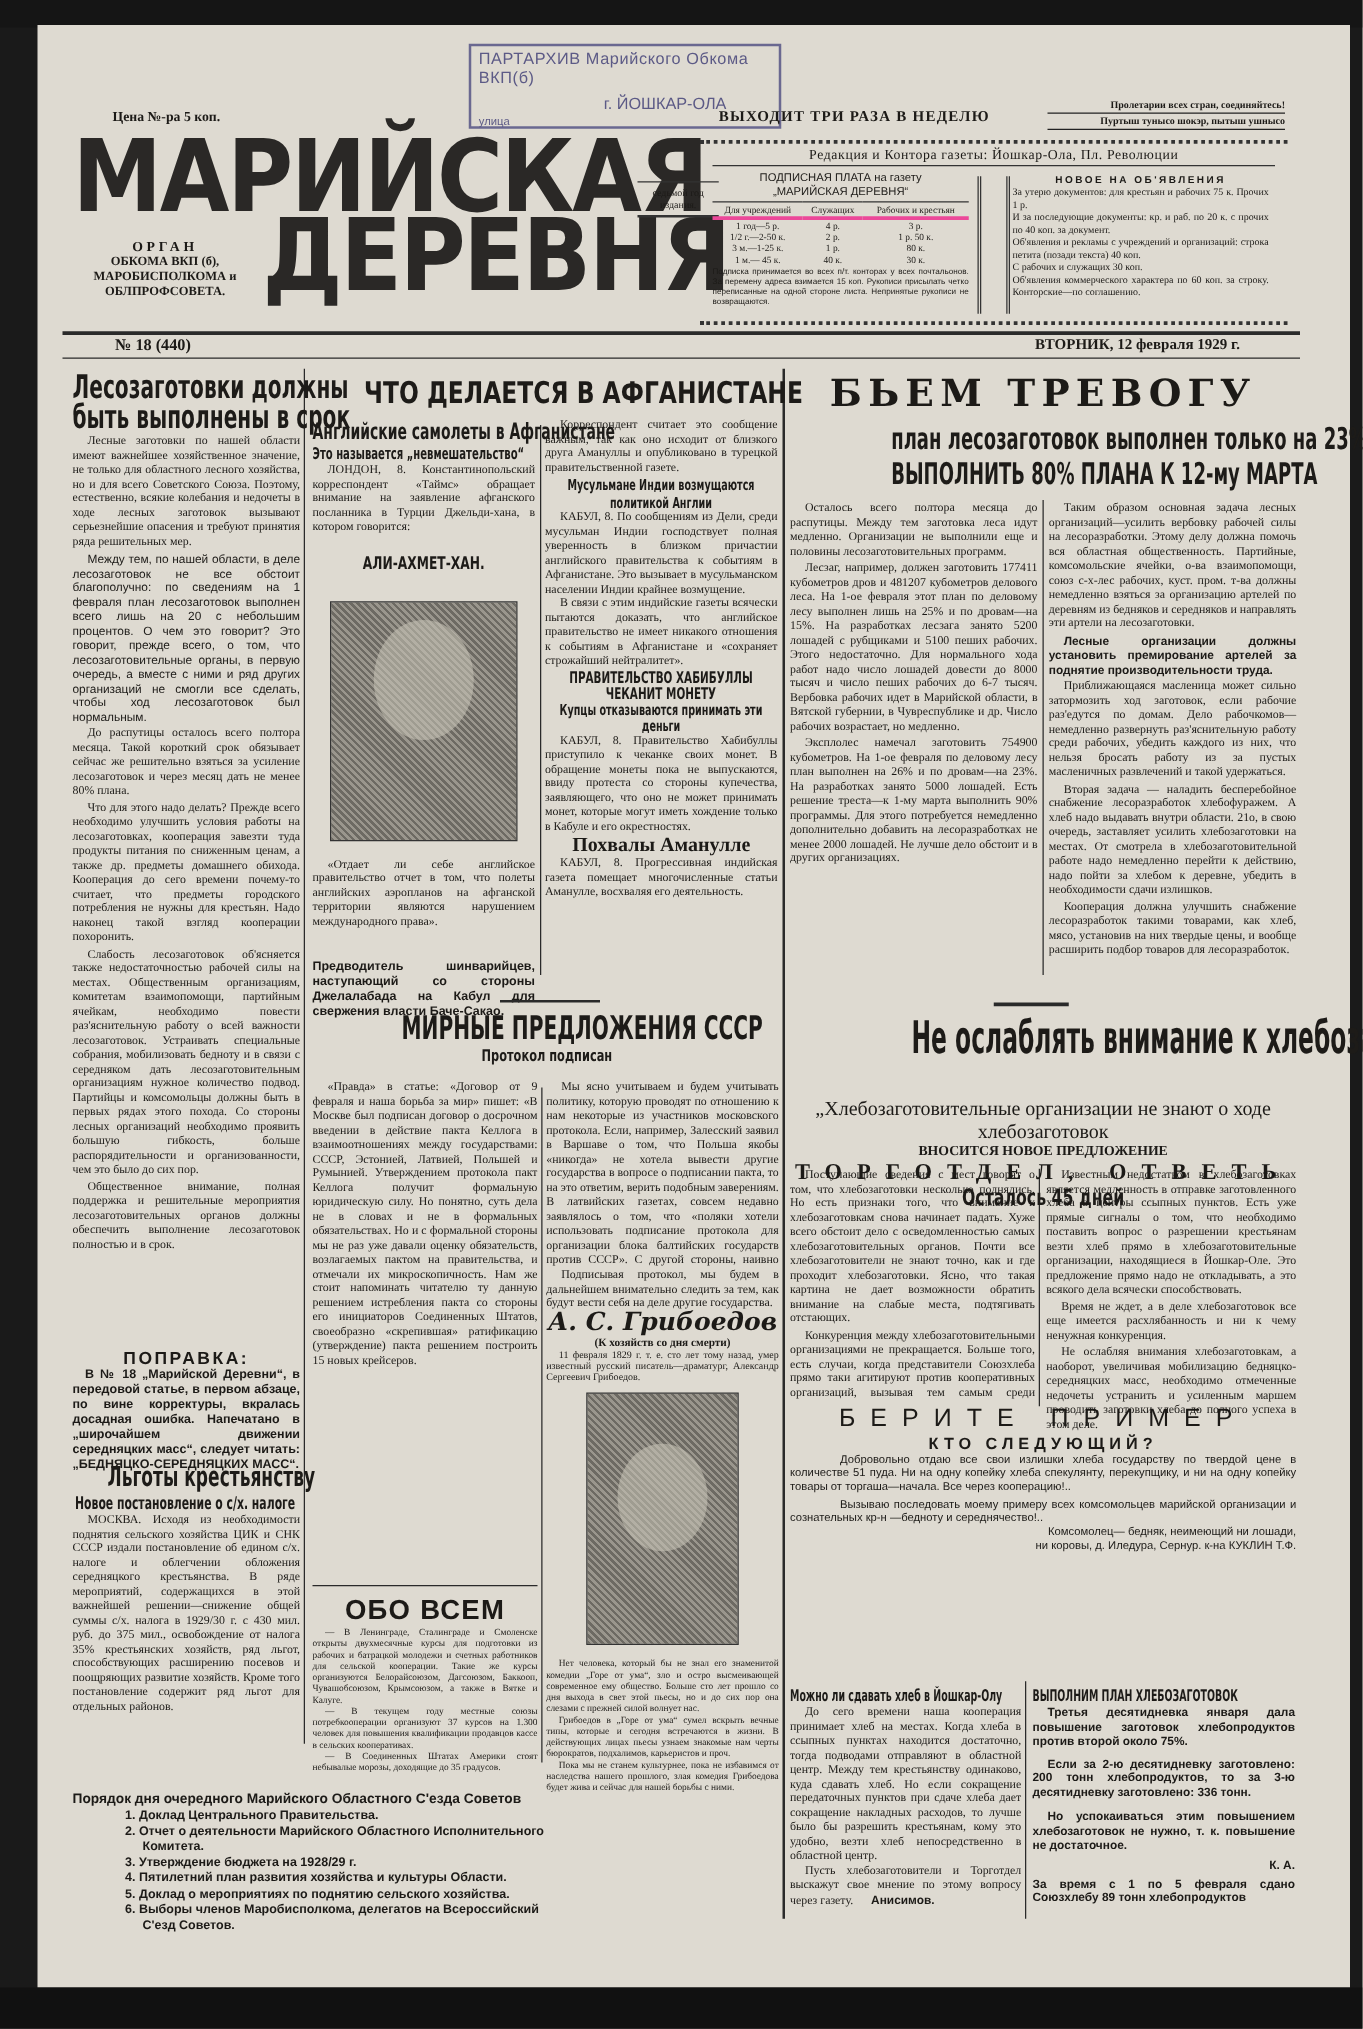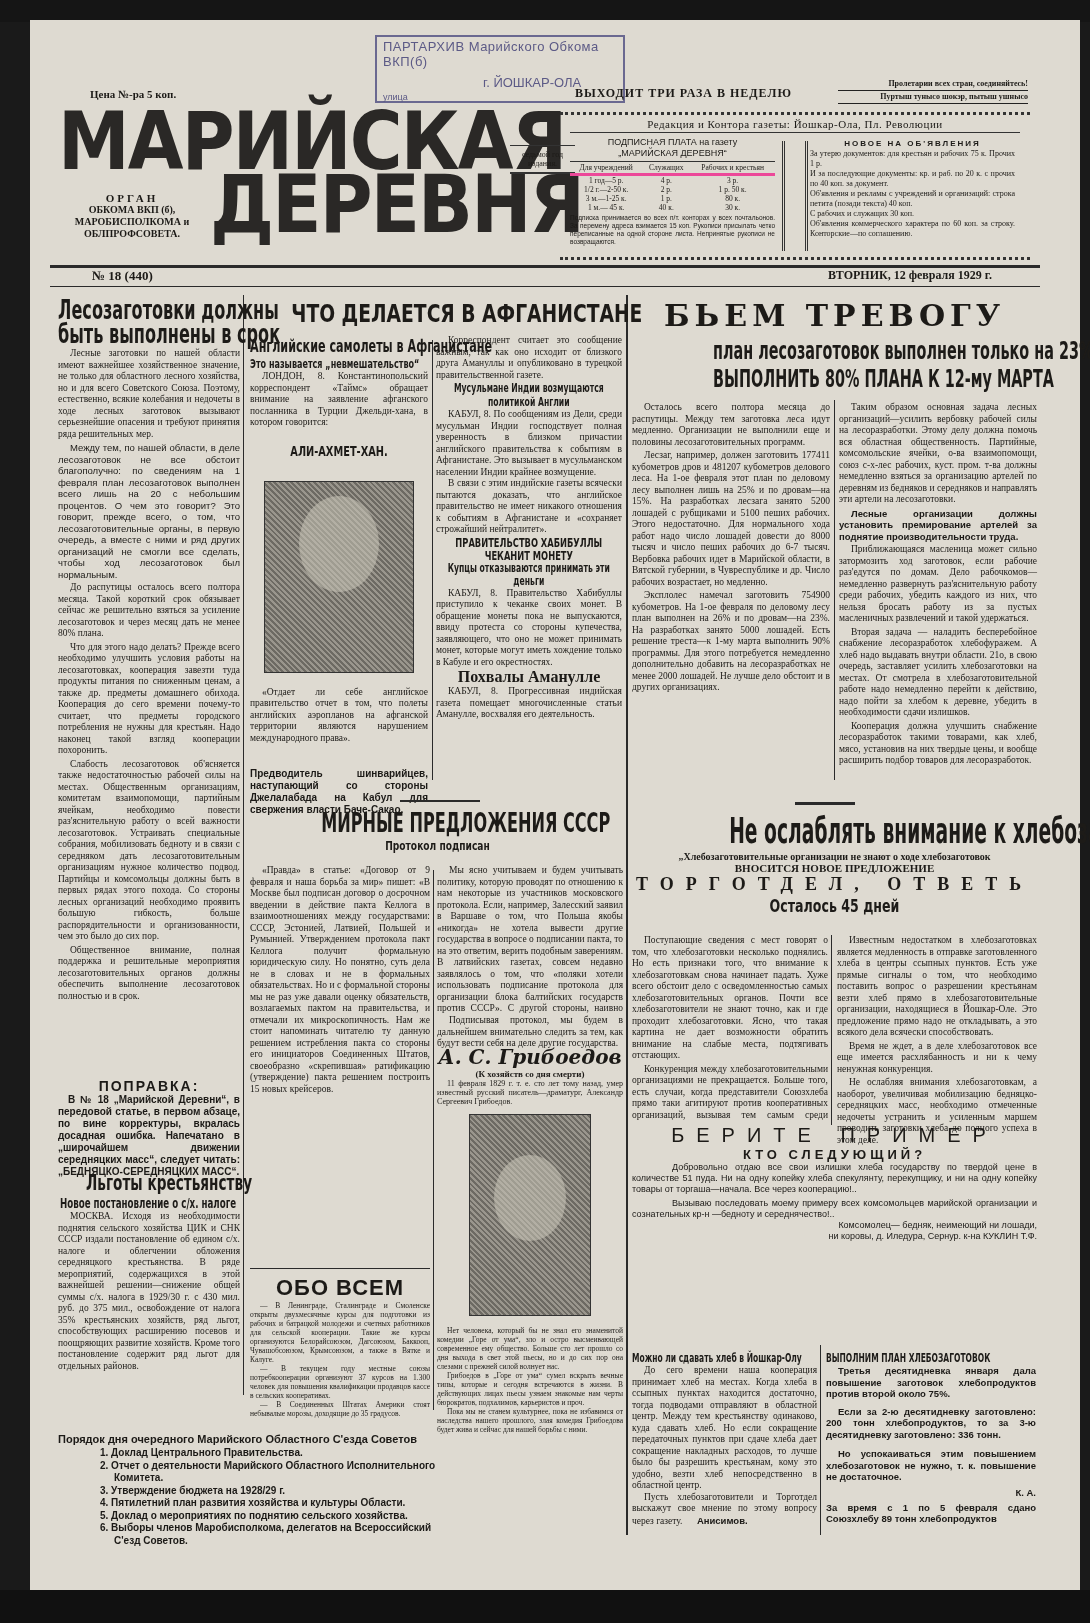--- a/index.html
+++ b/index.html
@@ -247,21 +247,21 @@
   <p>Таким образом основная задача лесных организаций—усилить вербовку рабочей силы на лесоразработки. Этому делу должна помочь вся областная общественность. Партийные, комсомольские ячейки, о-ва взаимопомощи, союз с-х-лес рабочих, куст. пром. т-ва должны немедленно взяться за организацию артелей по деревням из бедняков и середняков и направлять эти артели на лесозаготовки.</p>
   <p style="font-family:'Liberation Sans',sans-serif;font-weight:bold;">Лесные организации должны установить премирование артелей за поднятие производительности труда.</p>
   <p>Приближающаяся масленица может сильно затормозить ход заготовок, если рабочие раз'едутся по домам. Дело рабочкомов—немедленно развернуть раз'яснительную работу среди рабочих, убедить каждого из них, что нельзя бросать работу из за пустых масленичных развлечений и такой удержаться.</p>
   <p>Вторая задача — наладить бесперебойное снабжение лесоразработок хлебофуражем. А хлеб надо выдавать внутри области. 21о, в свою очередь, заставляет усилить хлебозаготовки на местах. От смотрела в хлебозаготовительной работе надо немедленно перейти к действию, надо пойти за хлебом к деревне, убедить в необходимости сдачи излишков.</p>
   <p>Кооперация должна улучшить снабжение лесоразработок такими товарами, как хлеб, мясо, установив на них твердые цены, и вообще расширить подбор товаров для лесоразработок.</p>
 </div>
 
 <div class="rule" style="left:795px;top:802px;width:60px;height:3px;"></div>
 <div class="abs" style="left:632px;top:810px;width:405px;">
   <div class="h-cond center" style="font-size:36px;transform:scaleX(0.52);transform-origin:center;">Не ослаблять внимание к хлебозаготовкам</div>
-  <div class="center" style="font-size:10px;font-weight:bold;">„Хлебозаготовительные организации не знают о ходе хлебозаготовок</div>
+  <div class="center" style="font-size:16px;font-weight:normal;margin-top:28px;">„Хлебозаготовительные организации не знают о ходе хлебозаготовок</div>
   <div class="center" style="font-size:11px;font-weight:bold;">ВНОСИТСЯ НОВОЕ ПРЕДЛОЖЕНИЕ</div>
   <div class="center spaced" style="font-size:18px;font-weight:bold;">ТОРГОТДЕЛ, ОТВЕТЬ</div>
   <div class="h-cond center" style="font-size:18px;transform:scaleX(0.7);transform-origin:center;">Осталось 45 дней</div>
 </div>
 <div class="abs body" style="left:632px;top:935px;width:196px;height:185px;overflow:hidden;">
   <p>Поступающие сведения с мест говорят о том, что хлебозаготовки несколько поднялись. Но есть признаки того, что внимание к хлебозаготовкам снова начинает падать. Хуже всего обстоит дело с осведомленностью самых хлебозаготовительных органов. Почти все хлебозаготовители не знают точно, как и где проходит хлебозаготовки. Ясно, что такая картина не дает возможности обратить внимание на слабые места, подтягивать отстающих.</p>
   <p>Конкуренция между хлебозаготовительными организациями не прекращается. Больше того, есть случаи, когда представители Союзхлеба прямо таки агитируют против кооперативных организаций, вызывая тем самым среди крестьянства недоверие. Основное мероприятие для поднятия хлебозаготовок—это снабжение деревни предметами крестьянского обихода—выполняется слабо, тогда как запрос крестьянства распространяется не только на так называемые дефицитные товары, но идет выше: крестьянство требует и недефицитных товаров, предметов городского обихода.</p>
 </div>
 <div class="abs body" style="left:837px;top:935px;width:200px;">
   <p>Известным недостатком в хлебозаготовках является медленность в отправке заготовленного хлеба в центры ссыпных пунктов. Есть уже прямые сигналы о том, что необходимо поставить вопрос о разрешении крестьянам везти хлеб прямо в хлебозаготовительные организации, находящиеся в Йошкар-Оле. Это предложение прямо надо не откладывать, а это всякого дела всячески способствовать.</p>

